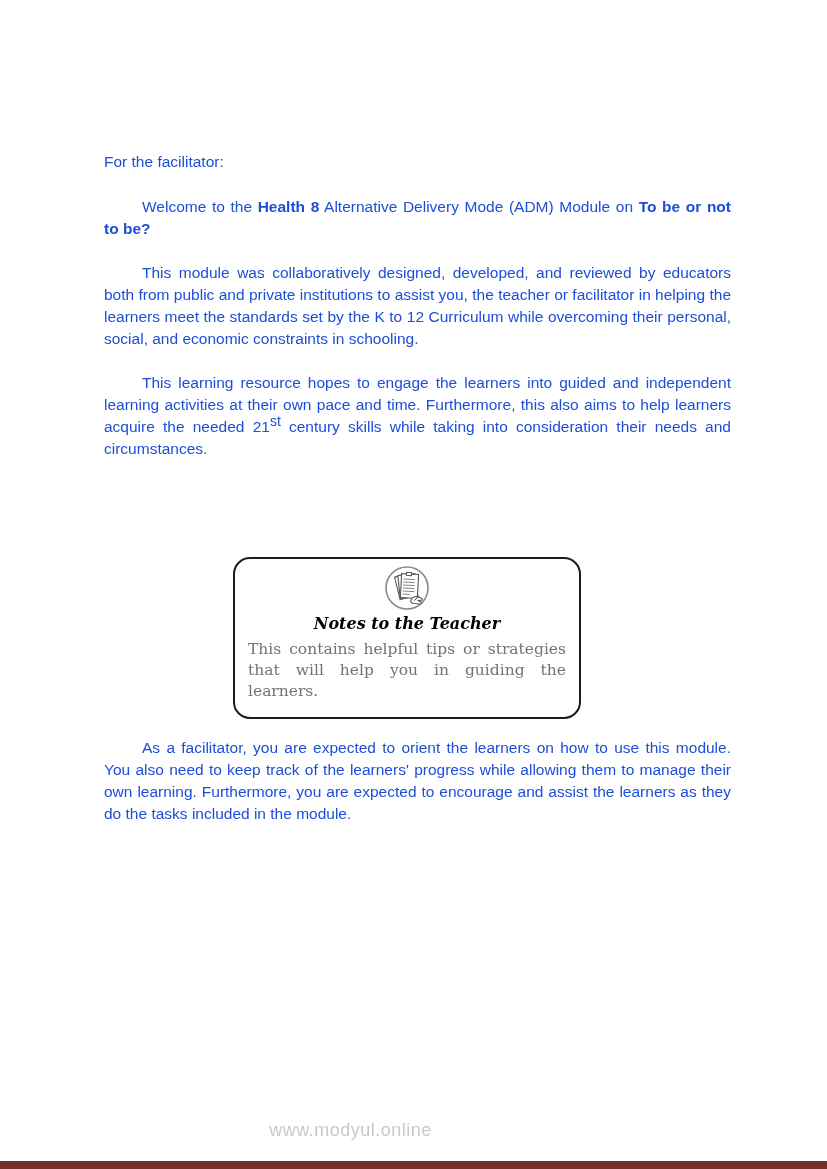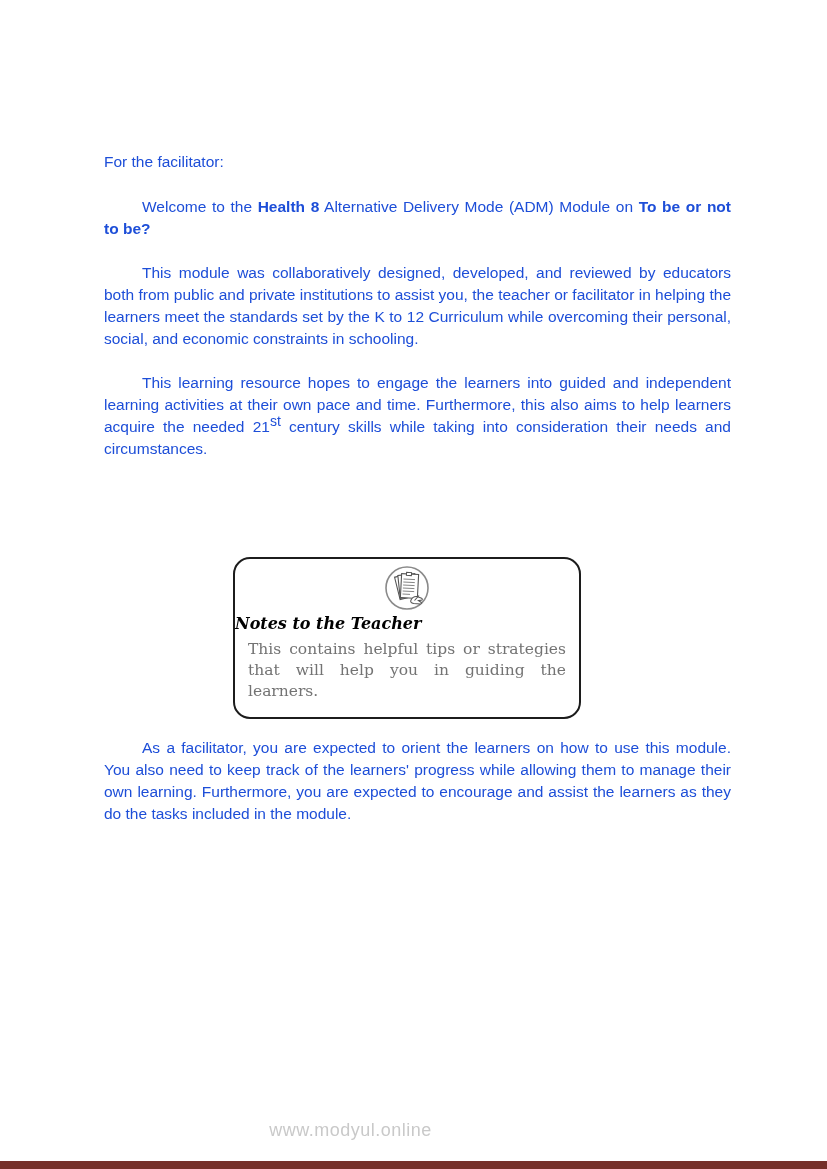--- a/index.html
+++ b/index.html
@@ -41,20 +41,21 @@
     border-radius:17px;
     box-sizing:border-box;
     background:#fff;
   }
   .notes-icon-wrap{
     display:flex;justify-content:center;
     margin-top:6px;height:46px;
   }
   .notes-heading{
     margin-top:4px;
+    text-align:center;
     font-family:"DejaVu Serif",serif;
     font-weight:bold;font-style:italic;
     font-size:16px;line-height:18px;
     color:#000;
   }
   .notes-body{
     margin:6px 13px 0 13px;
     font-family:"DejaVu Serif",serif;
     font-size:15.5px;line-height:21px;
     text-align:justify;

